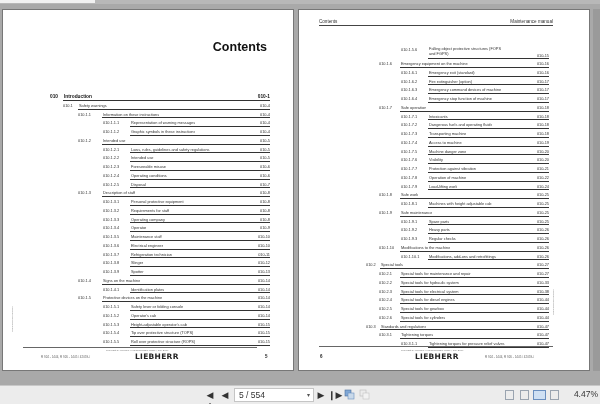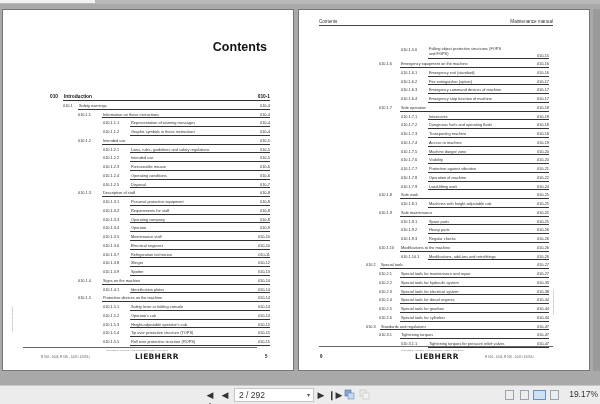--- a/index.html
+++ b/index.html
@@ -446,21 +446,21 @@
   <div class="docid" style="left:186px; top:345px;">R 924 - 1444, R 926 - 1445 / 42059-/</div>
   <div class="pagenum" style="left:21px; top:344px;">6</div>
 </div>
 
 <div class="right-scroll"></div>
 
 <div class="toolbar">
   <div class="tbtn" style="left:205px; width:10px;"><span>◀​❙</span></div>
   <div class="tbtn" style="left:220px; width:10px;"><span>◀</span></div>
   <div class="page-input">
-    <span>2 / 292</span>
+    <span>5 / 554</span>
     <span class="dd">▾</span>
   </div>
   <div class="tbtn" style="left:316px; width:10px;"><span>▶</span></div>
   <div class="tbtn" style="left:328px; width:12px;"><span>❙▶</span></div>
   <div class="tbtn" style="left:343px; width:12px;">
     <svg width="11" height="11">
         <rect x="1" y="1" width="6" height="6" fill="#7fa7d6" stroke="#4a6f9c" stroke-width="0.6"></rect>
         <rect x="4" y="4" width="6" height="6" fill="#c9d9ea" stroke="#6a8fbf" stroke-width="0.6"></rect>
       </svg>
   </div>
@@ -468,14 +468,14 @@
     <svg width="11" height="11">
         <rect x="1" y="1" width="6" height="6" fill="none" stroke="#b8b8b8" stroke-width="0.6"></rect>
         <rect x="4" y="4" width="6" height="6" fill="#f2f2f2" stroke="#c2c2c2" stroke-width="0.6"></rect>
       </svg>
   </div>
 
   <div class="viewicon" style="left:505px;"></div>
   <div class="viewicon" style="left:520px;"></div>
   <div class="viewicon active" style="left:533px; width:13px;"></div>
   <div class="viewicon" style="left:550px;"></div>
-  <div class="zoomval">19.17%</div>
+  <div class="zoomval">4.47%</div>
 </div>
 
 </body></html>

